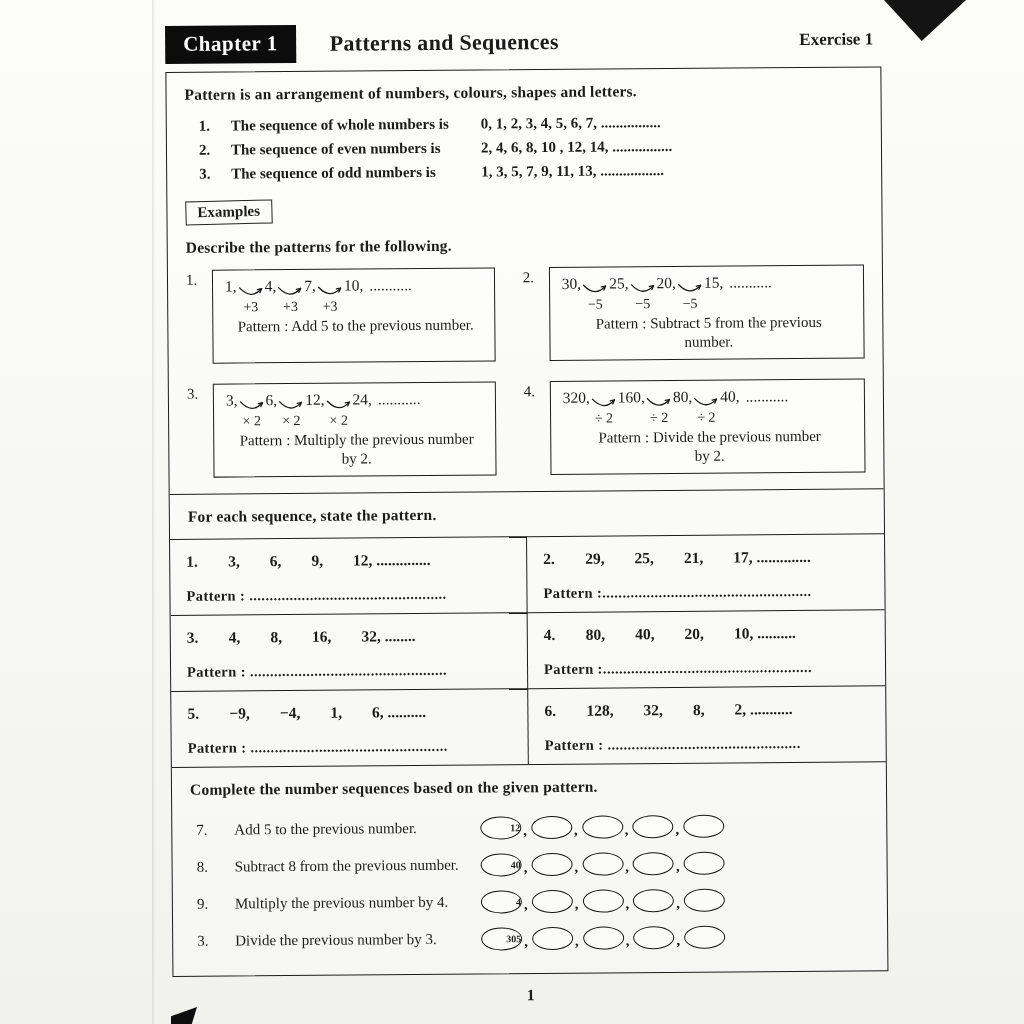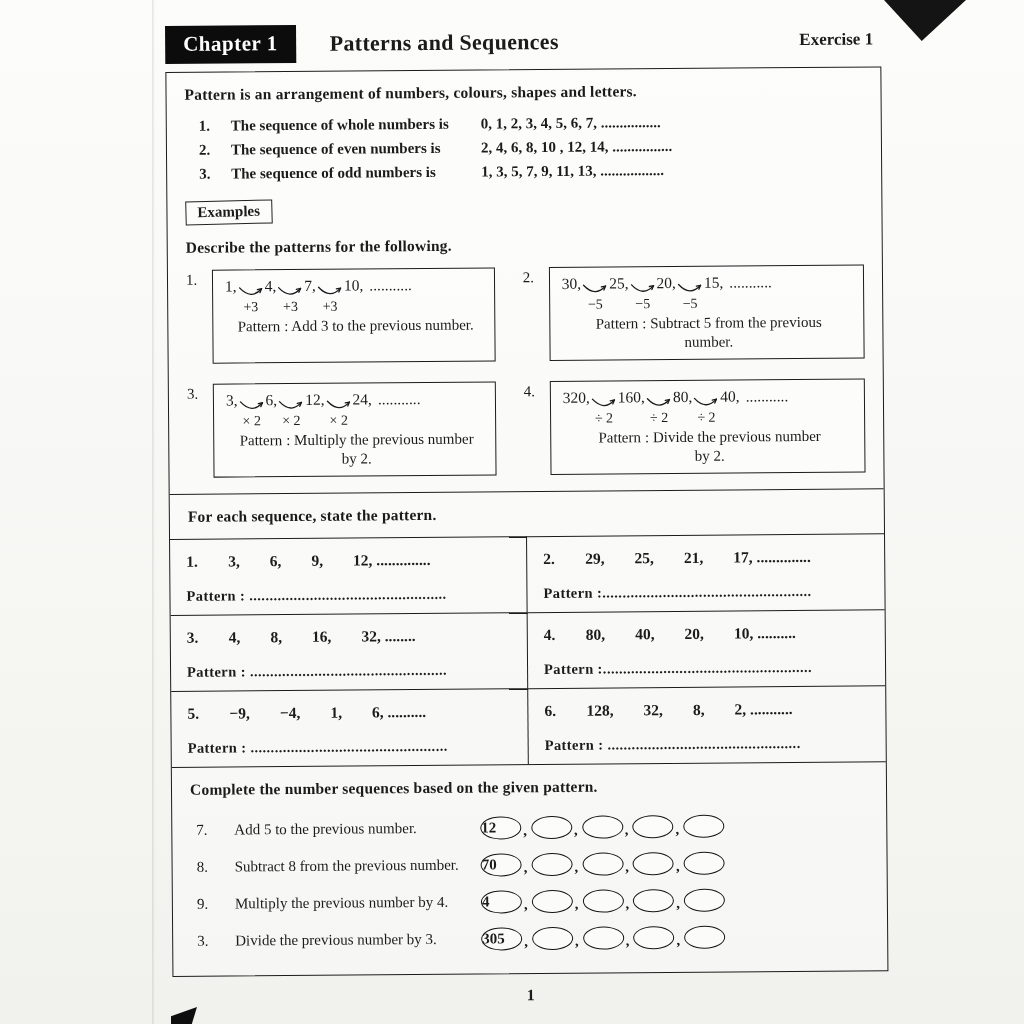--- a/index.html
+++ b/index.html
@@ -66,22 +66,22 @@
     overflow:hidden; white-space:nowrap; }
 
   
   .sec-cp { border-top:1.6px solid #1c1c1c; padding:13px 18px 16px; }
   .cp-instr { font-weight:bold; font-size:15.5px; margin-bottom:13px; letter-spacing:0.2px; }
   .cp-row { display:flex; align-items:center; height:37px; font-size:15px; }
   .cp-num { width:44px; padding-left:6px; }
   .cp-rule { width:246px; }
   .cp-ovals { display:flex; align-items:center; }
   .oval { width:41px; height:23px; border:1.5px solid #141414; border-radius:50%;
-    display:flex; align-items:center; justify-content:flex-start;
-    font-weight:bold; font-size:15px; background:rgba(255,255,255,0.5); }
+    display:flex; align-items:center; justify-content:flex-end;
+    font-weight:bold; font-size:10px; background:rgba(255,255,255,0.5); }
   .comma { font-weight:bold; margin:6px 4px 0 2px; }
 
   .footer { text-align:center; font-weight:bold; font-size:16px; margin-top:12px; }
 </style>
 </head>
 <body>
 
 <div class="page-edge"></div>
 <div class="corner-tr"></div>
 <div class="mark-bl"></div>
@@ -147,21 +147,21 @@
                 <svg class="arc" width="26" height="13" viewBox="0 0 26 13">
                     <path class="ap" d="M1.5 1.5 Q13 14 23.5 2.5"></path>
                     <path class="ap" d="M23.5 2.5 L19.3 3.3 M23.5 2.5 L21.8 6.4"></path>
                   </svg>
                 <span class="op">+3</span>
               </span>
               <span class="num">10,</span>
               <span class="num dots">...........</span>
             </div>
             <div class="pattern-line">
-              <span class="b">Pattern</span><span>: Add 3 to the previous number.</span>
+              <span class="b">Pattern</span><span>: Add 5 to the previous number.</span>
             </div>
           </div>
         </div>
 
         <div class="ex-cell">
           <span class="ex-num">2.</span>
           <div class="ex-box">
             <div class="seq-line">
               <span class="num">30,</span>
               <span class="conn">
@@ -365,21 +365,21 @@
           <span class="comma">,</span>
           <span class="oval"></span>
         </span>
       </div>
 
       <div class="cp-row">
         <span class="cp-num">8.</span>
         <span class="cp-rule">Subtract 8 from the previous number.</span>
         <span class="cp-ovals">
           <span class="oval">
-              <span>70</span>
+              <span>40</span>
             </span>
           <span class="comma">,</span>
           <span class="oval"></span>
           <span class="comma">,</span>
           <span class="oval"></span>
           <span class="comma">,</span>
           <span class="oval"></span>
           <span class="comma">,</span>
           <span class="oval"></span>
         </span>

